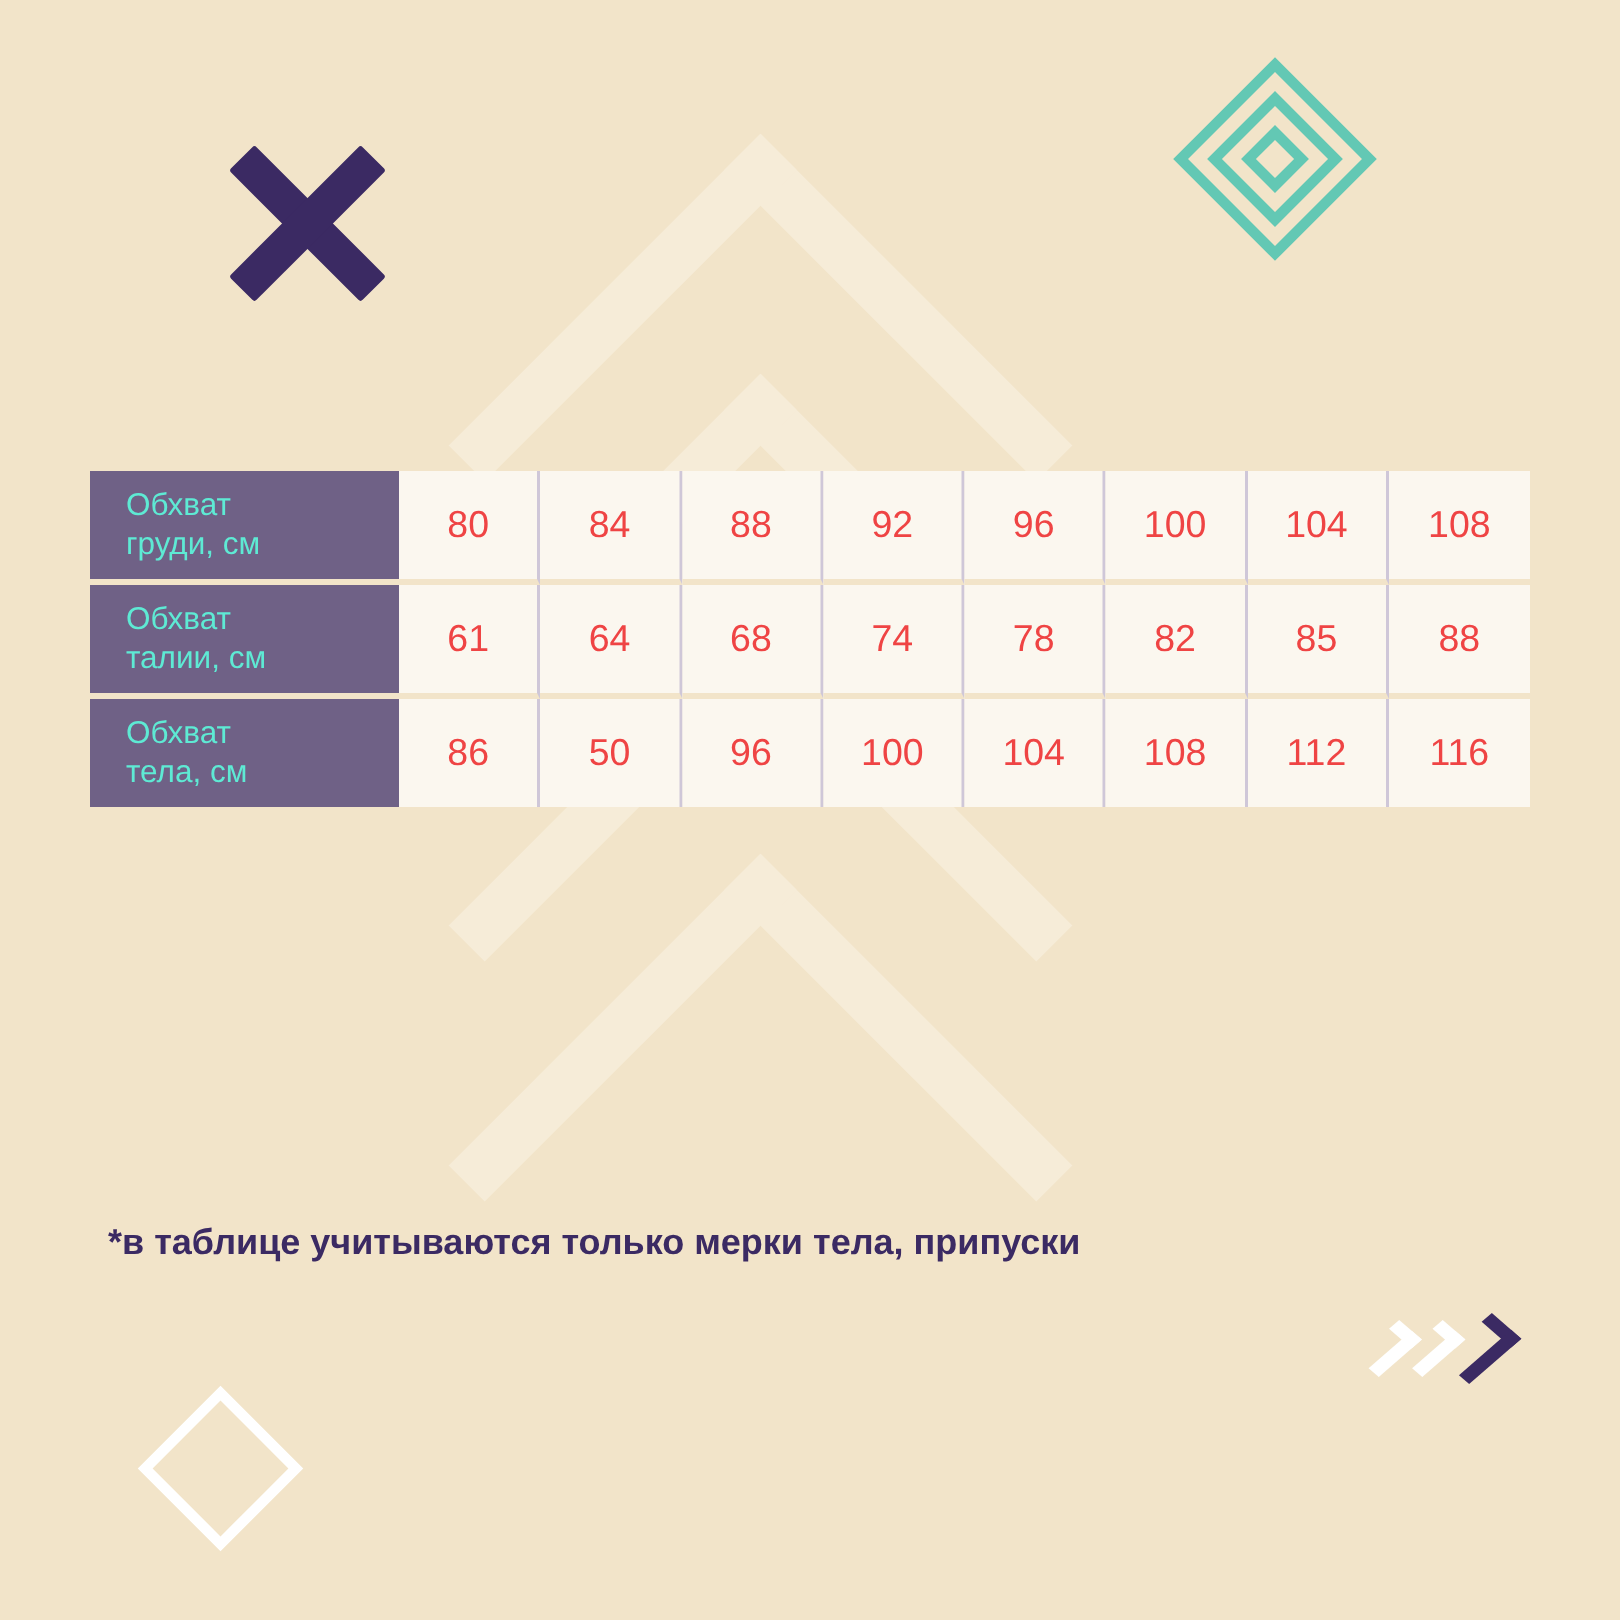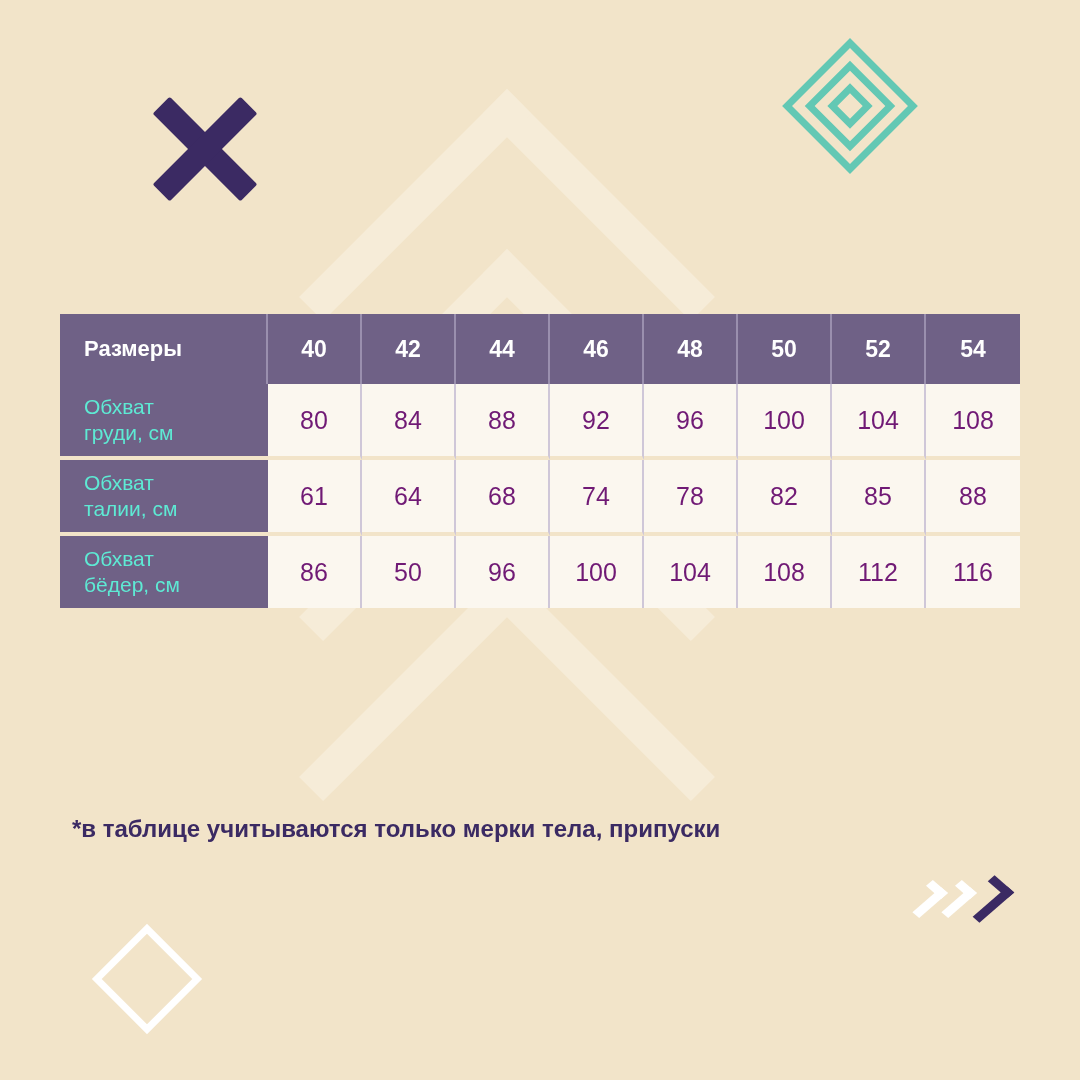--- a/index.html
+++ b/index.html
@@ -156,21 +156,21 @@
     text-align: left;
     padding-left: 24px;
     font-size: 22px;
     border-right: 2px solid #9a8fae;
     width: 182px;
   }
 
   
   .data-row td {
     background: #fbf7ef;
-    color: #701a75;
+    color: #ef4444;
     height: 72px;
     font-size: 25px;
     text-align: center;
     vertical-align: middle;
     border-right: 2px solid #cfc7d8;
     border-bottom: 4px solid #f2e4c9;
   }
   .data-row td:last-child { border-right: none; }
   .data-row td.rowlabel {
     background: #6f6186;
@@ -225,31 +225,20 @@
     <i></i>
     <i class="accent"></i>
   </div>
 </div>
 
 <div class="card">
 
 
   <table class="sizes">
     <tbody>
-      <tr class="hdr-row">
-        <td class="rowlabel">Размеры</td>
-        <td>40</td>
-        <td>42</td>
-        <td>44</td>
-        <td>46</td>
-        <td>48</td>
-        <td>50</td>
-        <td>52</td>
-        <td>54</td>
-      </tr>
 
       <tr class="data-row">
         <td class="rowlabel">
           <div>Обхват</div>
           <div>груди, см</div>
         </td>
         <td>80</td>
         <td>84</td>
         <td>88</td>
         <td>92</td>
@@ -270,21 +259,21 @@
         <td>74</td>
         <td>78</td>
         <td>82</td>
         <td>85</td>
         <td>88</td>
       </tr>
 
       <tr class="data-row">
         <td class="rowlabel">
           <div>Обхват</div>
-          <div>бёдер, см</div>
+          <div>тела, см</div>
         </td>
         <td>86</td>
         <td>50</td>
         <td>96</td>
         <td>100</td>
         <td>104</td>
         <td>108</td>
         <td>112</td>
         <td>116</td>
       </tr>

